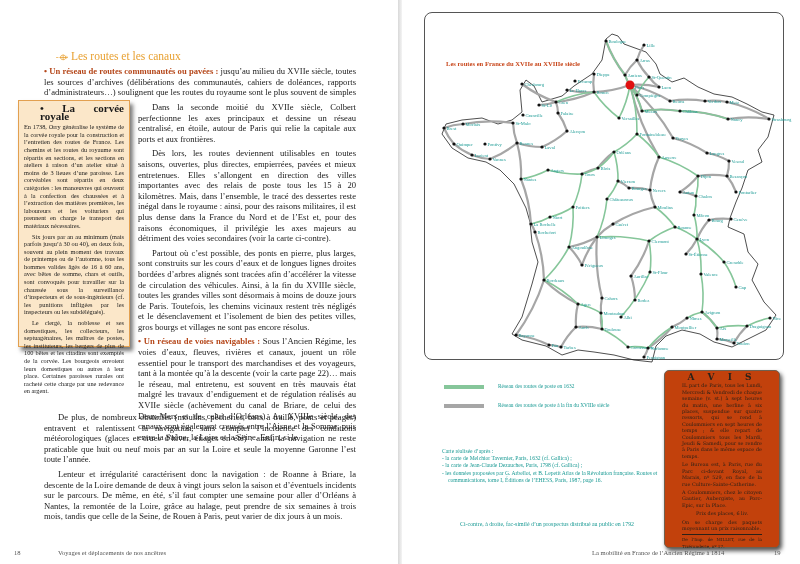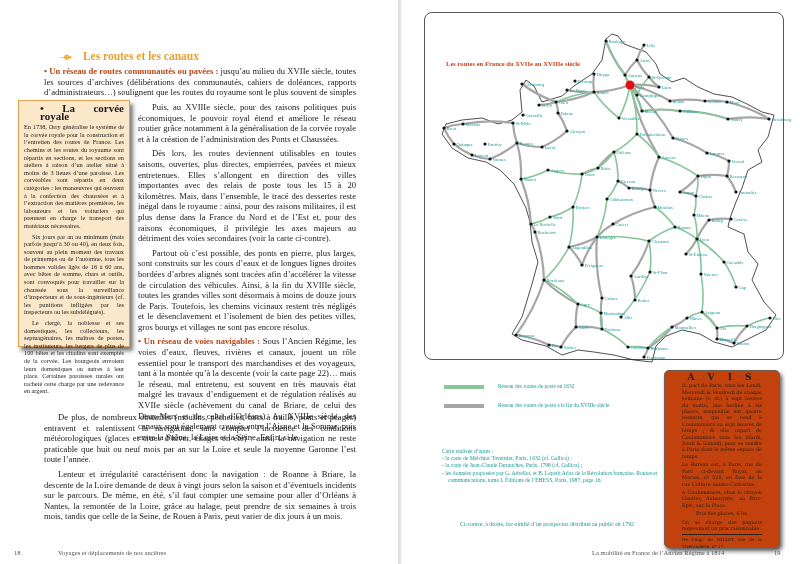--- a/index.html
+++ b/index.html
@@ -1,21 +1,21 @@
 <!DOCTYPE html>
 <html><head>
 <meta charset="utf-8">
 <style>
   html,body{margin:0;padding:0;background:#fff;}
   body{width:800px;height:564px;position:relative;overflow:hidden;font-family:"Liberation Serif","DejaVu Serif",serif;color:#1a1a1a;}
   .page{position:absolute;top:0;height:564px;}
   #left{left:0;width:398px;}
   #right{left:402px;width:398px;}
   .gutter{position:absolute;left:398px;top:0;width:4px;height:564px;background:linear-gradient(to right,#d8d8d8,#f4f4f4);}
-  .sec-title{position:absolute;left:60px;top:50px;font-size:11.5px;font-weight:bold;color:#e8a030;}
+  .sec-title{position:absolute;left:48px;top:50px;font-size:11.5px;font-weight:normal;color:#e8a030;text-align:right;}
   .sec-title .arrow{display:inline-block;width:20px;color:#e8a030;font-size:9px;}
   .para{position:absolute;font-size:8.6px;line-height:10.6px;text-align:justify;}
   .para p{margin:0;text-indent:14px;}
   .para p.noind{text-indent:0;}
   .lead{color:#b5471a;font-weight:bold;}
   .box{position:absolute;left:18px;top:100px;width:112px;height:247px;background:#fbe7c9;border:1px solid #e2a050;box-shadow:3px 4px 4px #7a7a7a;padding:4px 5px;box-sizing:border-box;font-size:6.3px;line-height:7.6px;text-align:justify;}
   .box h4{margin:0 0 3px 16px;font-size:11px;font-weight:bold;}
   .box p{margin:0;text-indent:8px;}
   .box p.first{text-indent:0;}
   .box p+p{margin-top:3px;}
@@ -51,21 +51,21 @@
   </div>
 
   <div class="box">
     <h4>• La corvée royale</h4>
     <p class="first">En 1738, Orry généralise le système de la corvée royale pour la construction et l’entretien des routes de France. Les chemins et les routes du royaume sont répartis en sections, et les sections en ateliers à raison d’un atelier situé à moins de 3 lieues d’une paroisse. Les corvéables sont répartis en deux catégories : les manœuvres qui œuvrent à la confection des chaussées et à l’extraction des matières premières, les laboureurs et les voituriers qui prennent en charge le transport des matériaux nécessaires.</p>
     <p>Six jours par an au minimum (mais parfois jusqu’à 30 ou 40), en deux fois, souvent au plein moment des travaux de printemps ou de l’automne, tous les hommes valides âgés de 16 à 60 ans, avec bêtes de somme, chars et outils, sont convoqués pour travailler sur la chaussée sous la surveillance d’inspecteurs et de sous-ingénieurs (cf. les punitions infligées par les inspecteurs ou les subdélégués).</p>
     <p>Le clergé, la noblesse et ses domestiques, les collecteurs, les septuagénaires, les maîtres de postes, les instituteurs, les bergers de plus de 100 bêtes et les citadins sont exemptés de la corvée. Les bourgeois envoient leurs domestiques ou autres à leur place. Certaines paroisses rurales ont racheté cette charge par une redevance en argent.</p>
   </div>
 
   <div class="para" style="left:138px;top:98px;width:218px;">
-    <p style="margin-top:4px">Puis, au XVIIIe siècle, pour des raisons politiques puis économiques, le pouvoir royal étend et améliore le réseau routier grâce notamment à la généralisation de la corvée royale et à la création de l’administration des Ponts et Chaussées.</p>
+    <p style="margin-top:4px">Dans la seconde moitié du XVIIe siècle, Colbert perfectionne les axes principaux et dessine un réseau centralisé, en étoile, autour de Paris qui relie la capitale aux ports et aux frontières.</p>
     <p style="margin-top:4px">Dès lors, les routes deviennent utilisables en toutes saisons, ouvertes, plus directes, empierrées, pavées et mieux entretenues. Elles s’allongent en direction des villes importantes avec des relais de poste tous les 15 à 20 kilomètres. Mais, dans l’ensemble, le tracé des dessertes reste inégal dans le royaume : ainsi, pour des raisons militaires, il est plus dense dans la France du Nord et de l’Est et, pour des raisons économiques, il privilégie les axes majeurs au détriment des voies secondaires (voir la carte ci-contre).</p>
     <p style="margin-top:4px">Partout où c’est possible, des ponts en pierre, plus larges, sont construits sur les cours d’eaux et de longues lignes droites bordées d’arbres alignés sont tracées afin d’accélérer la vitesse de circulation des véhicules. Ainsi, à la fin du XVIIIe siècle, toutes les grandes villes sont désormais à moins de douze jours de Paris. Toutefois, les chemins vicinaux restent très négligés et le désenclavement et l’isolement de bien des petites villes, gros bourgs et villages ne sont pas encore résolus.</p>
     <p class="noind" style="margin-top:4px"><span class="lead">• Un réseau de voies navigables :</span><span> Sous l’Ancien Régime, les voies d’eaux, fleuves, rivières et canaux, jouent un rôle essentiel pour le transport des marchandises et des voyageurs, tant à la montée qu’à la descente (voir la carte page 22)… mais le réseau, mal entretenu, est souvent en très mauvais état malgré les travaux d’endiguement et de régulation réalisés au XVIIe siècle (achèvement du canal de Briare, de celui des Deux-Mers et de celui d’Orléans). Au XVIIIe siècle, des canaux sont également creusés entre l’Aisne et la Somme, puis entre la Saône, la Loire et la Seine. Enfin, si le</span></p>
   </div>
 
   <div class="para" style="left:44px;top:412px;width:312px;">
     <p style="margin-top:0">De plus, de nombreux obstacles (moulins, pêcheries, bacs à traille, ponts et péages) entravent et ralentissent la navigation, sans compter l’incidence des conditions météorologiques (glaces et crues d’hiver, étiages en été) : ainsi, la navigation ne reste praticable que huit ou neuf mois par an sur la Loire et seule la moyenne Garonne l’est toute l’année.</p>
     <p style="margin-top:4px">Lenteur et irrégularité caractérisent donc la navigation : de Roanne à Briare, la descente de la Loire demande de deux à vingt jours selon la saison et d’éventuels incidents sur le parcours. De même, en été, s’il faut compter une semaine pour aller d’Orléans à Nantes, la remontée de la Loire, grâce au halage, peut prendre de six semaines à trois mois, tandis que celle de la Seine, de Rouen à Paris, peut varier de dix jours à un mois.</p>
   </div>
 

